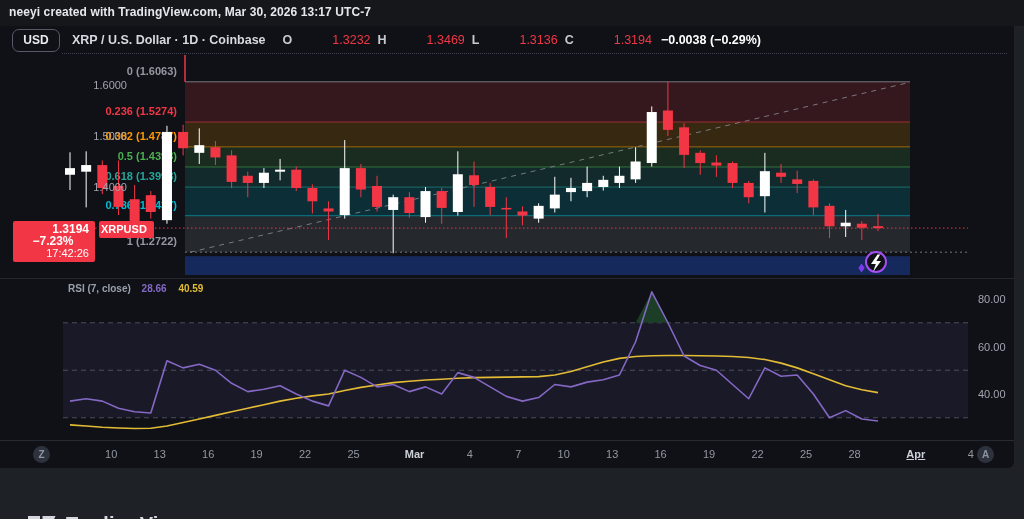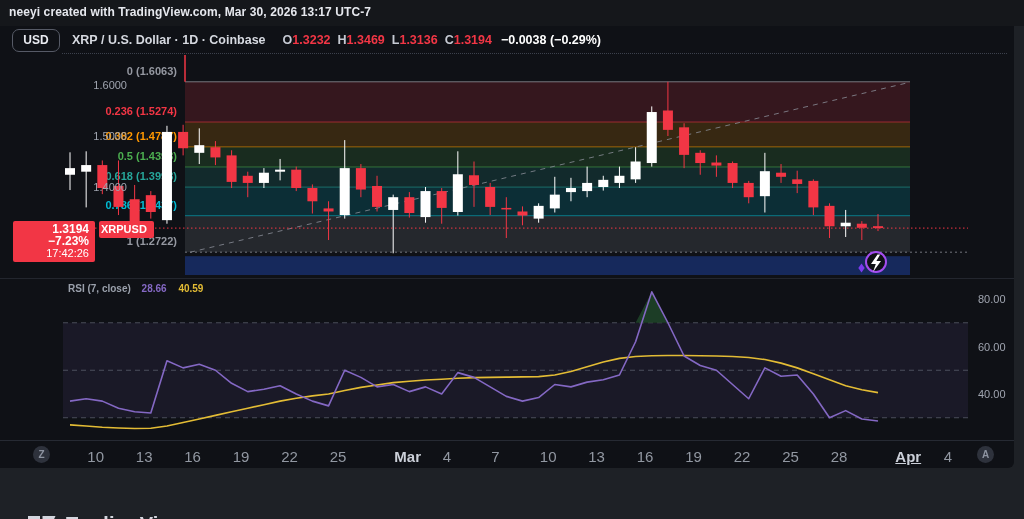--- a/index.html
+++ b/index.html
@@ -11,44 +11,44 @@
 
   .card { position:absolute; left:0; top:26px; width:1014px; height:442px; background:#0f1116; border-radius:0 0 6px 0; }
 
   .chart-header { position:absolute; left:0; top:0; width:100%; height:28px; }
   .usd-btn { position:absolute; left:12px; top:3px; width:48px; height:23px; background:transparent;
              border:1px solid #565a66; border-radius:7px; color:#e9ebf1; font-family:"Liberation Sans",sans-serif;
              font-size:12px; font-weight:700; text-align:center; line-height:21px; cursor:pointer; }
   .symbol-line { position:absolute; left:72px; top:7px; font-size:12.5px; font-weight:700; color:#d6d9e0; white-space:nowrap; }
   .symbol-line .ohlc-wrap { margin-left:10px; }
   .symbol-line .k { color:#c6cad3; margin-left:7px; font-weight:700; }
-  .symbol-line .v { color:#f23645; font-weight:700; }
+  .symbol-line .v { color:#f23645; font-weight:400;margin-left:40px; }
   .symbol-line .chg { color:#ffffff; margin-left:9px; font-weight:700; }
   .header-sep { position:absolute; left:62px; top:27px; width:945px; border-top:1px dotted #3c414d; }
 
   svg.pane { position:absolute; left:0; display:block; }
   #main-svg { top:29px; }
   #rsi-svg  { top:252px; }
   .pane-sep { position:absolute; left:0; top:252px; width:100%; border-top:1px solid #23262e; }
 
   .rsi-legend { position:absolute; left:68px; top:257px; font-size:10px; font-weight:700; color:#9aa0ab; white-space:nowrap; }
   .rsi-legend .rsi-val { margin-left:8px; }
   .rsi-legend .ma-val  { margin-left:9px; }
 
   .price-badge { position:absolute; left:13px; top:195px; width:82px; padding:2px 6px 3px 4px;
                  border-radius:2px; text-align:right; color:#fff; line-height:12px; }
   .price-badge .r1 { font-size:12px; font-weight:700; }
-  .price-badge .r2 { font-size:12px; font-weight:700; }
+  .price-badge .r2 { font-size:12px; font-weight:700;text-align:center; }
   .price-badge .r3 { font-size:11px; font-weight:400; }
   .sym-tag { position:absolute; left:99px; top:195px; height:17px; padding:2px 7px 0 2px; border-radius:2px;
              color:#fff; font-size:11px; font-weight:700; }
 
   .time-axis { position:absolute; left:0; top:414px; width:100%; height:28px; border-top:1px solid #262a33; }
-  .axis-label { position:absolute; top:7px; width:30px; margin-left:-15px; text-align:left;
-                font-size:15px; color:#9298a2; }
+  .axis-label { position:absolute; top:7px; width:30px; margin-left:-15px; text-align:right;
+                font-size:11px; color:#9298a2; }
   .axis-label.month { color:#ccd0d9; font-weight:700; }
   .axis-circle { position:absolute; top:5px; width:17px; height:17px; border-radius:50%; background:#2e323c;
                  color:#8d93a0; font-size:10px; font-weight:700; text-align:center; line-height:17px; cursor:pointer; }
 
   .footer { position:absolute; left:27px; top:477px; display:flex; align-items:center; gap:9px; cursor:pointer;margin-top:36px; }
   .footer .tv-text { font-size:20px; font-weight:700; color:#d3d6de; letter-spacing:.2px; }
 </style>
 </head>
 <body>
 

